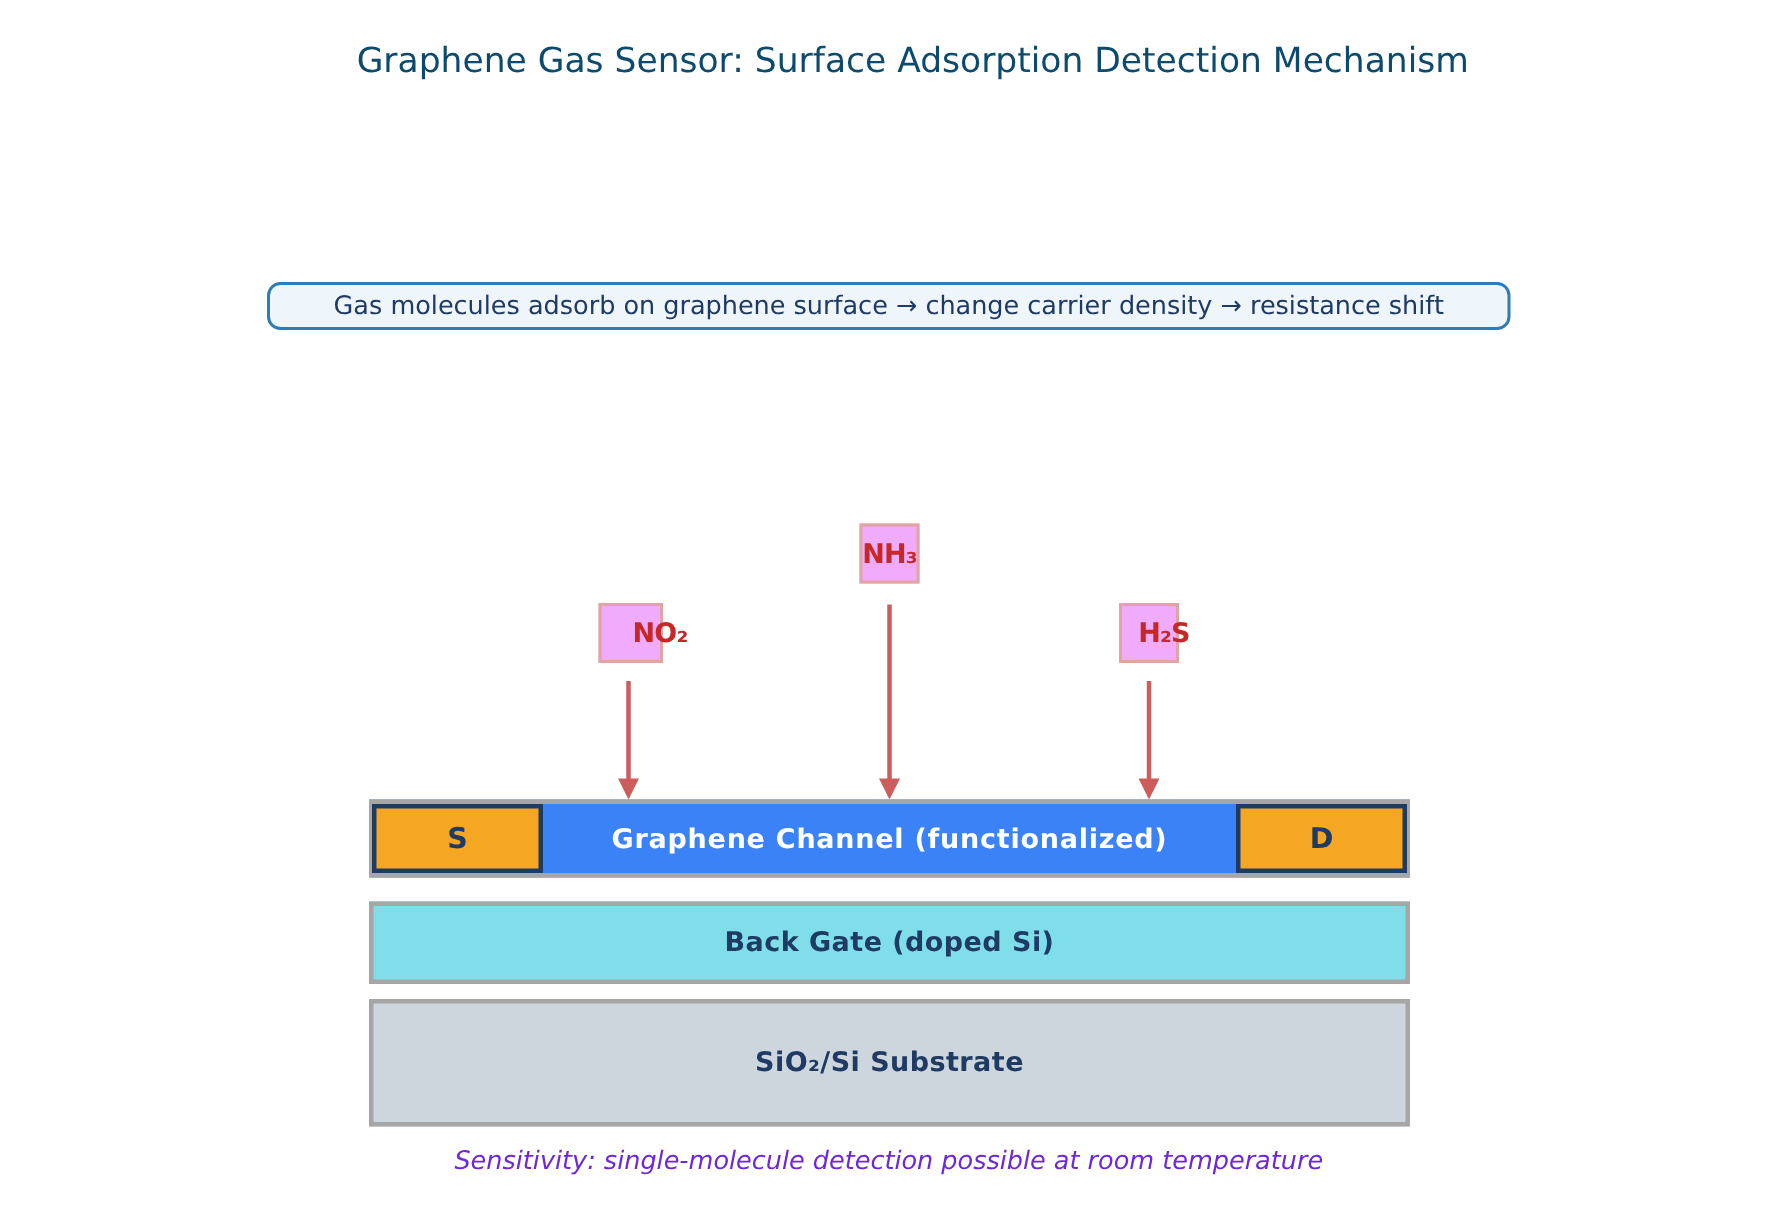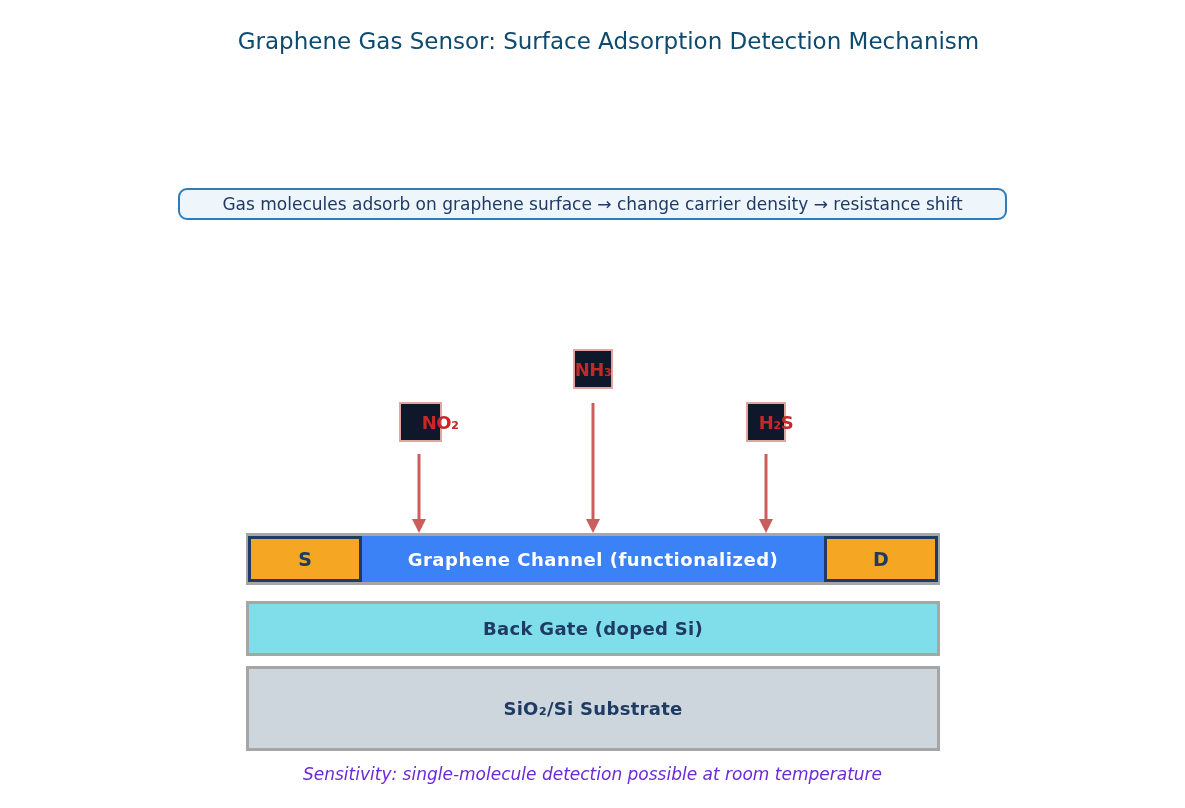--- a/index.html
+++ b/index.html
@@ -32,21 +32,21 @@
     display: flex; align-items: center; justify-content: center;
     font-size: 17px;
     color: #1f3a63;
     white-space: nowrap;
     text-align: right;
   }
   .gas {
     position: absolute;
     width: 40px; height: 40px;
     box-sizing: border-box;
-    background: #0f172a;
+    background: #f0abfc;
     border: 2px solid #e2a3a3;
     color: #c62828;
     font-weight: bold;
     font-size: 18px;
     display: flex; align-items: center; justify-content: center;
     letter-spacing: -0.5px;
   }
   .gas-no2 { left: 399px; top: 402px; padding-left: 39px; }
   .gas-nh3 { left: 573px; top: 349px; }
   .gas-h2s { left: 746px; top: 402px; padding-left: 20px; }

